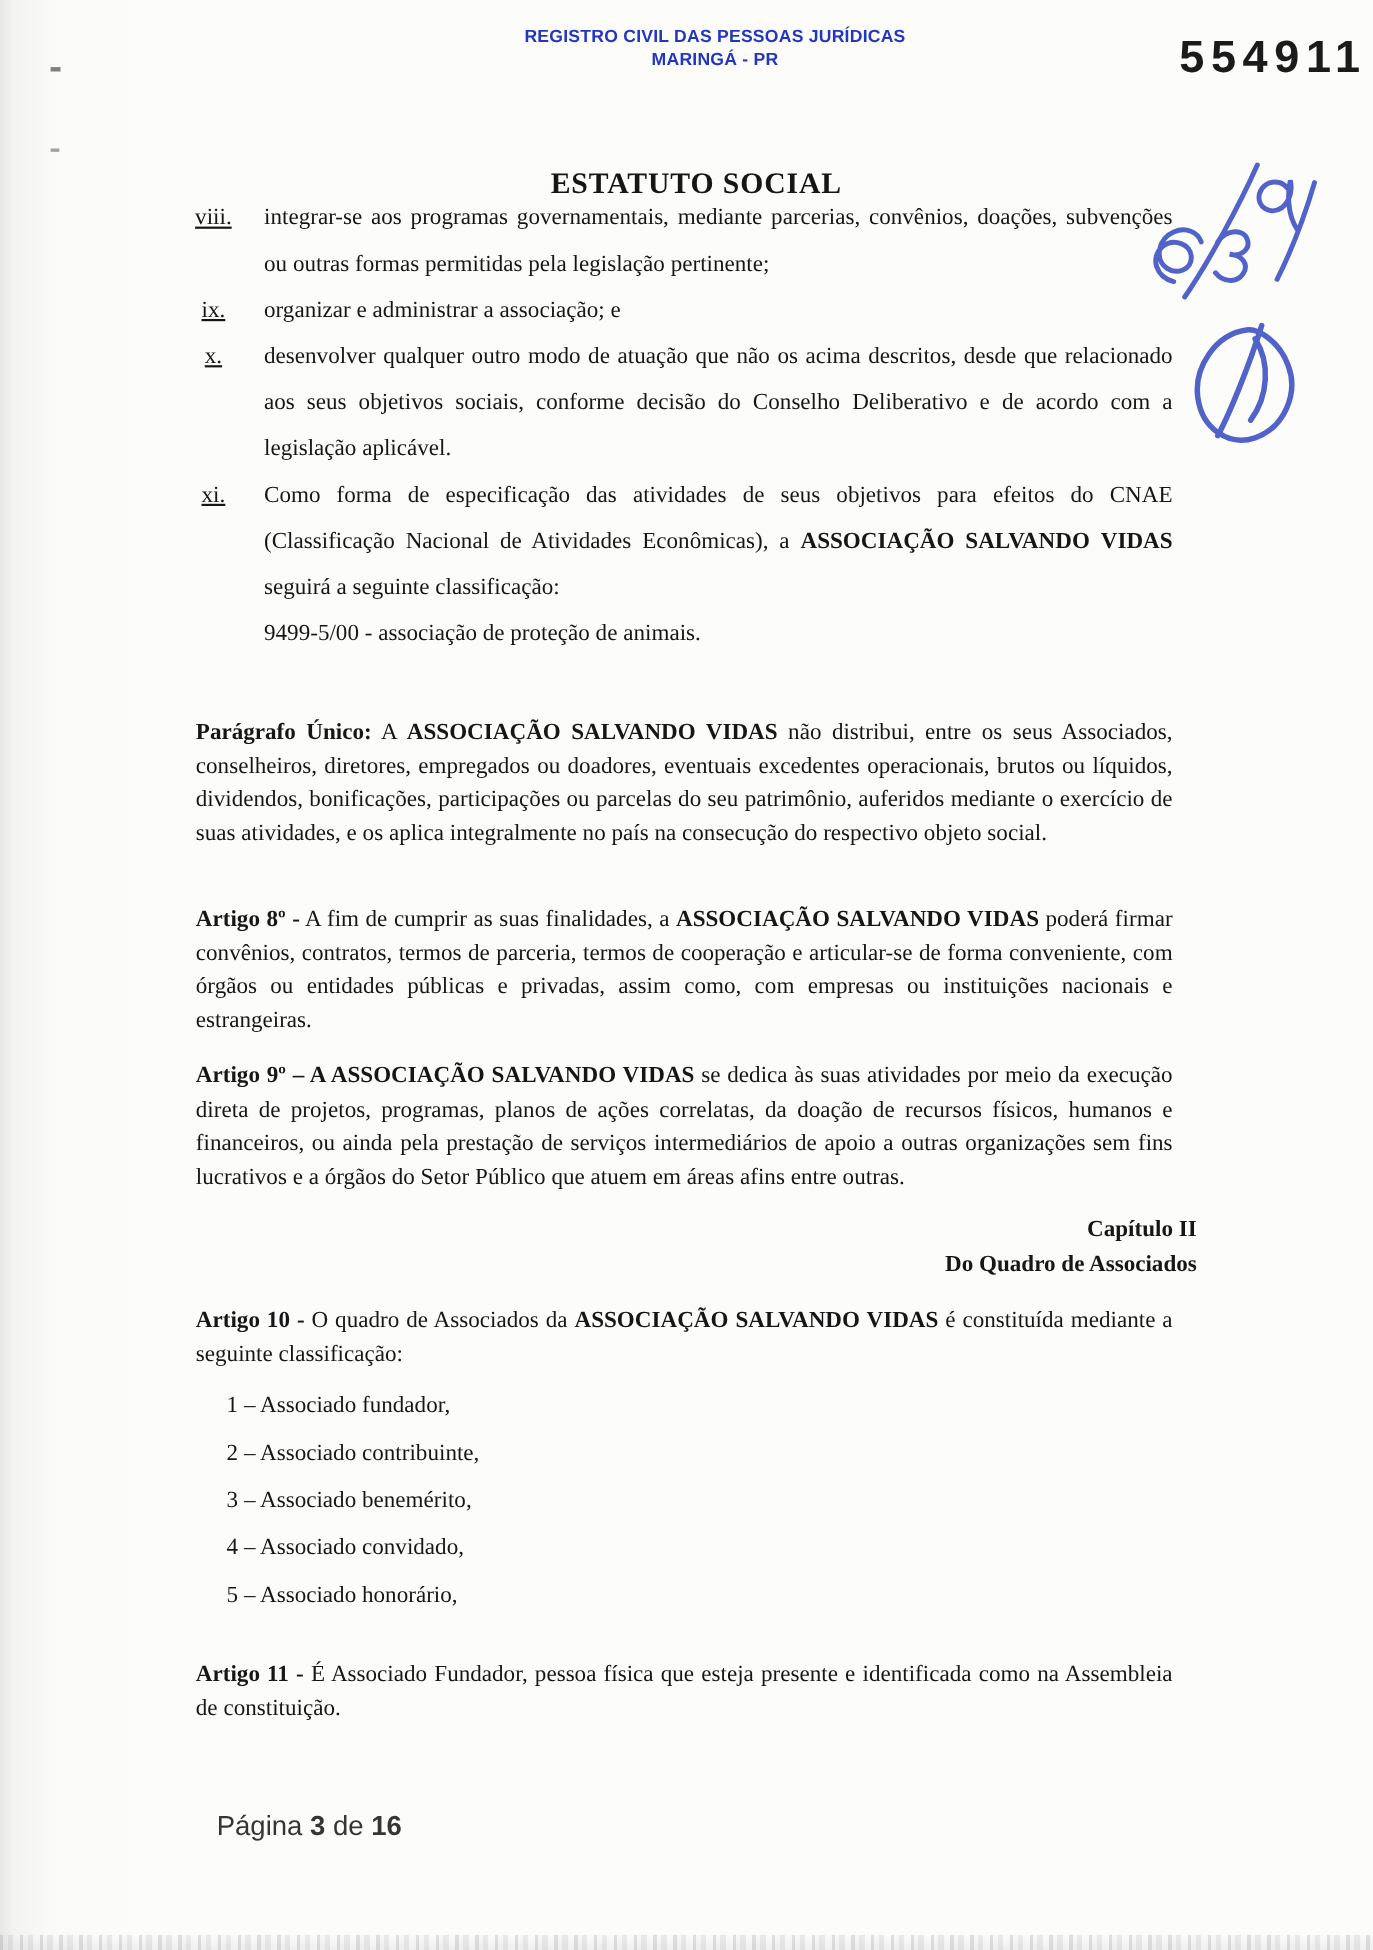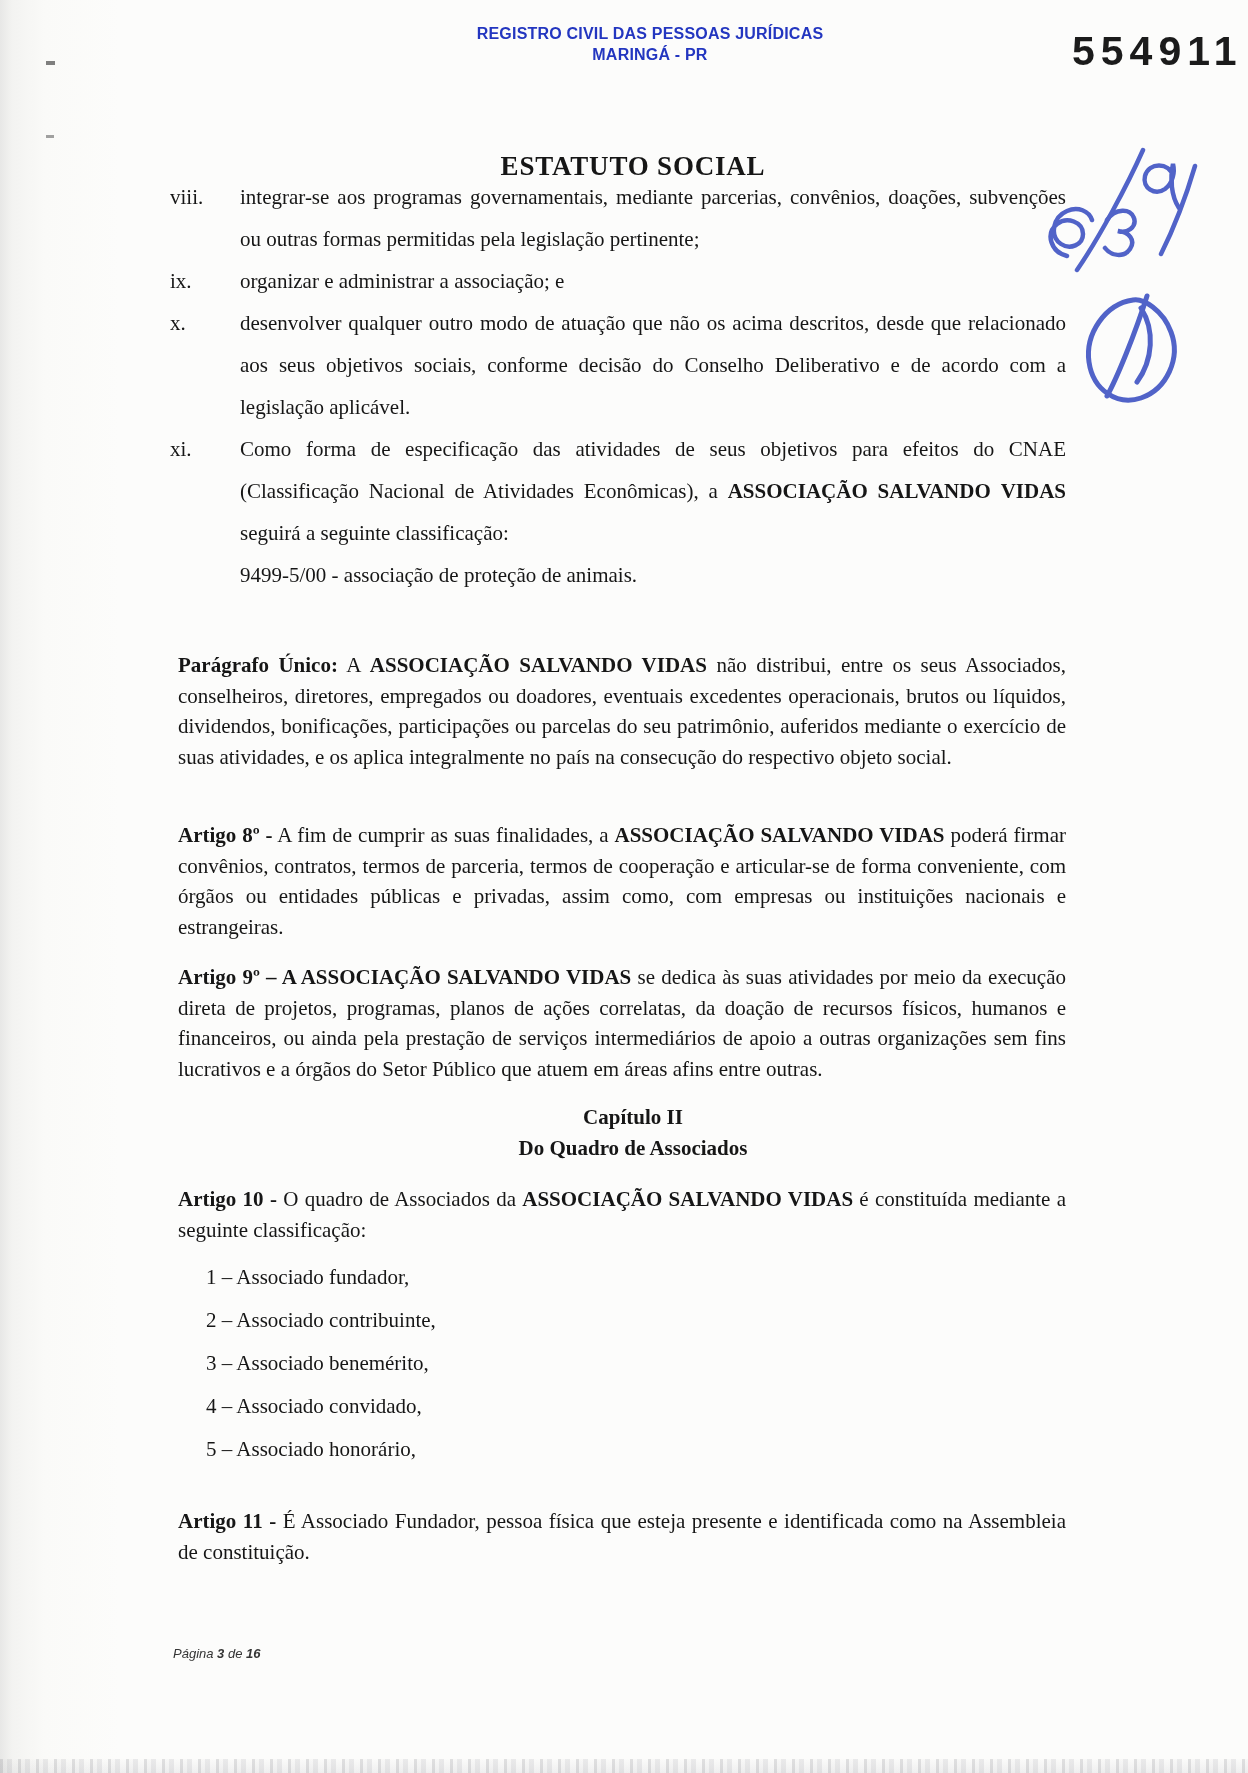--- a/index.html
+++ b/index.html
@@ -32,46 +32,46 @@
   .title {
     position: absolute; left: 178px; top: 104px; width: 910px;
     text-align: center; font-weight: bold; font-size: 27px; letter-spacing: 0.8px; margin-top: 47px;
   }
   
   .roman-list {
     position: absolute; left: 170px; top: 176px; width: 896px;
     font-size: 21px; line-height: 42px;
   }
   .roman-item { display: grid; grid-template-columns: 70px 1fr; }
-  .roman-item .num { text-align: left; padding-right: 22px; }
+  .roman-item .num { text-align: center; padding-right: 22px; text-decoration: underline; }
   .roman-item .itext { text-align: justify; }
   .subline { padding-left: 70px; }
   
   .para {
     position: absolute; left: 178px; width: 888px;
     font-size: 21px; line-height: 30.5px; text-align: justify;
   }
   .p-unico  { top: 650px; }
   .artigo8  { top: 820px; }
   .artigo9  { top: 962px; }
   .capitulo {
     position: absolute; left: 178px; top: 1102px; width: 910px;
-    text-align: center; font-weight: bold; font-size: 21px; line-height: 30.5px;
+    text-align: right; font-weight: bold; font-size: 21px; line-height: 30.5px;
   }
   .artigo10 { top: 1184px; }
   .assoc-list {
     position: absolute; left: 178px; top: 1262px; width: 888px;
     font-size: 21px; line-height: 30px; margin-left: 28px;
   }
   .assoc-list .assoc-item { margin-bottom: 13px; }
   .artigo11 { top: 1506px; }
   .footer {
-    position: absolute; left: 173px; top: 1646px;
+    position: absolute; left: 197px; top: 1646px;
     font-family: "Liberation Sans", sans-serif;
-    font-size: 13px; color: #353535; font-style: italic;
+    font-size: 25px; color: #353535;
   }
   
   .handwriting { position: absolute; left: 1015px; top: 138px; }
   
   .artifact { position: absolute; background: #555; }
   .artifact.a1 { left: 46px; top: 61px;  width: 9px; height: 4px; opacity: .75; }
   .artifact.a2 { left: 46px; top: 135px; width: 8px; height: 3px; opacity: .55; }
   .bottom-noise {
     position: absolute; left: 0; bottom: 0; width: 100%; height: 14px;
     background:

